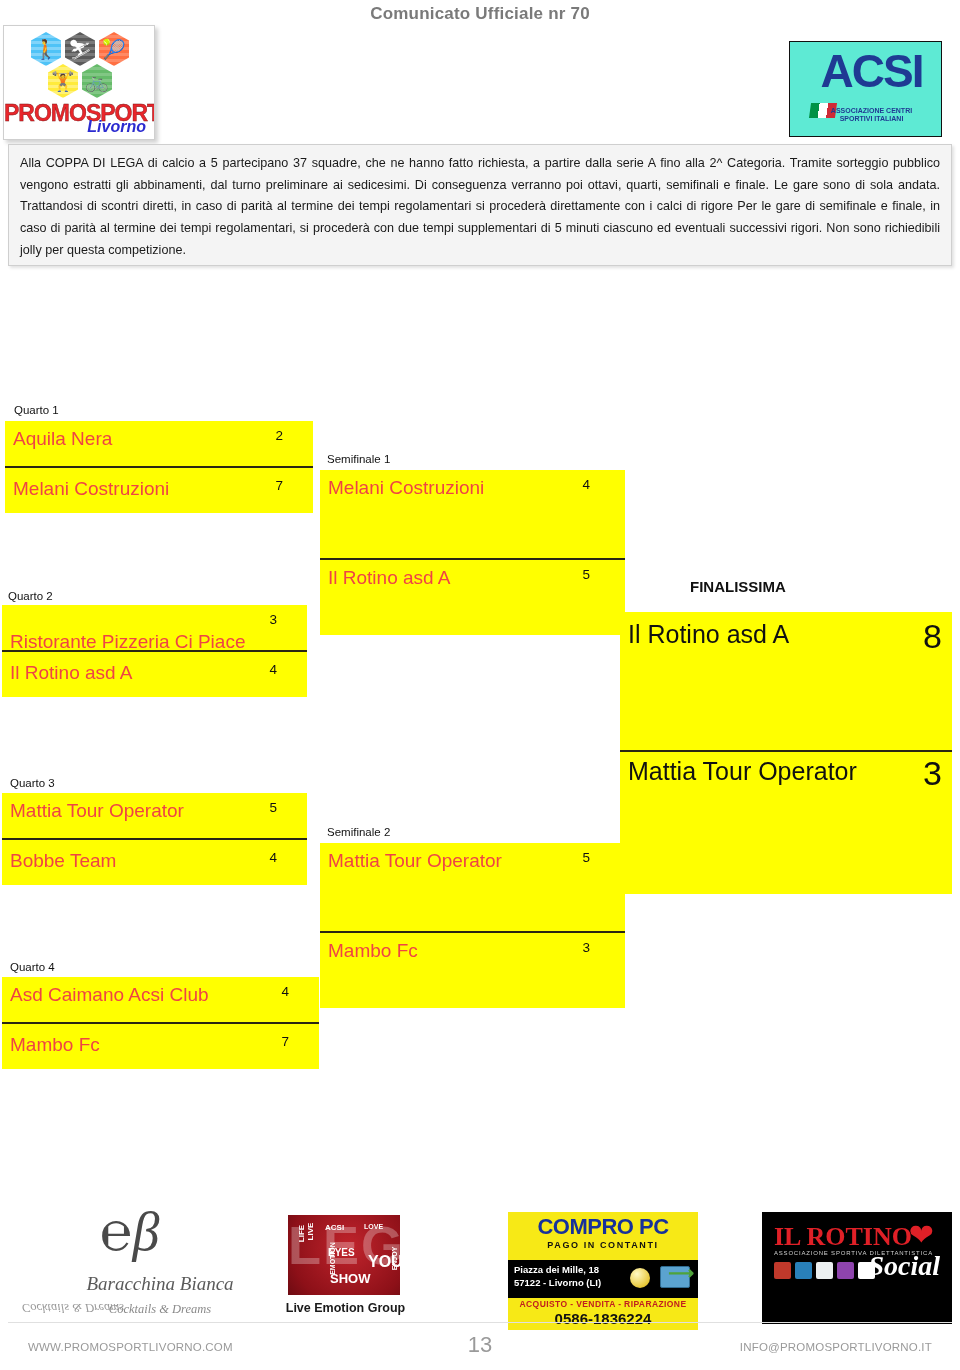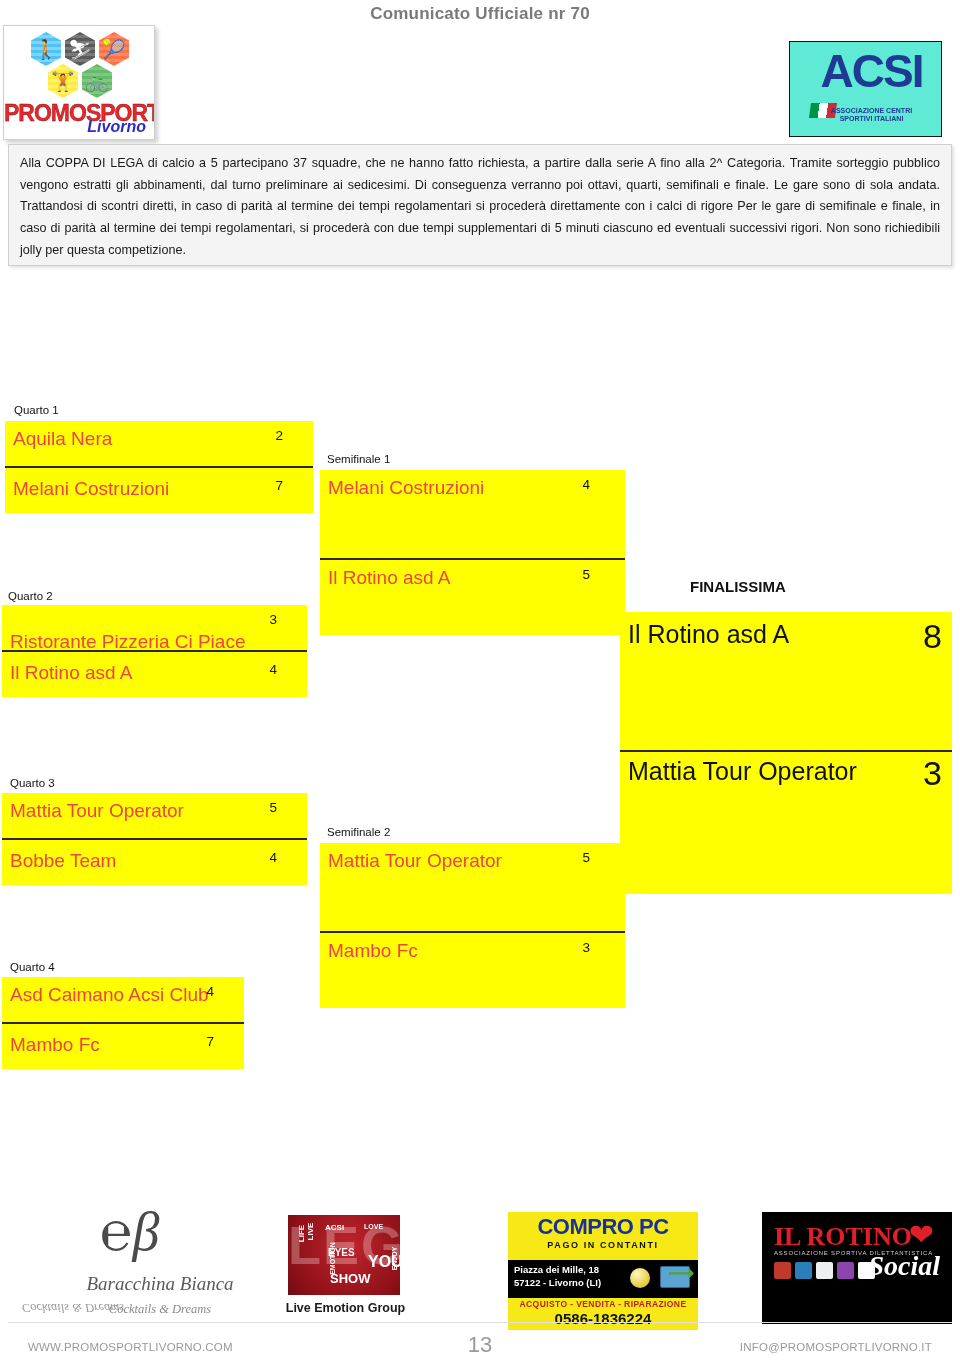--- a/index.html
+++ b/index.html
@@ -306,21 +306,21 @@
   <div class="label" style="left:10px; top:777px;">Quarto 3</div>
   <div class="box" style="left:2px; top:793px; width:305px; height:92px;">
     <div class="rowline" style="top:45px;"></div>
     <div class="team" style="top:7px;">Mattia Tour Operator</div>
     <div class="score" style="top:7px; right:30px;">5</div>
     <div class="team" style="top:57px;">Bobbe Team</div>
     <div class="score" style="top:57px; right:30px;">4</div>
   </div>
 
   <div class="label" style="left:10px; top:961px;">Quarto 4</div>
-  <div class="box" style="left:2px; top:977px; width:242px; height:92px;text-decoration:underline;">
+  <div class="box" style="left:2px; top:977px; width:317px; height:92px;text-decoration:underline;">
     <div class="rowline" style="top:45px;"></div>
     <div class="team" style="top:7px;">Asd Caimano Acsi Club</div>
     <div class="score" style="top:7px; right:30px;">4</div>
     <div class="team" style="top:57px;">Mambo Fc</div>
     <div class="score" style="top:57px; right:30px;">7</div>
   </div>
 
   <div class="label" style="left:327px; top:453px;">Semifinale 1</div>
   <div class="box" style="left:320px; top:470px; width:305px; height:115px;">
     <div class="rowline" style="top:88px;"></div>

